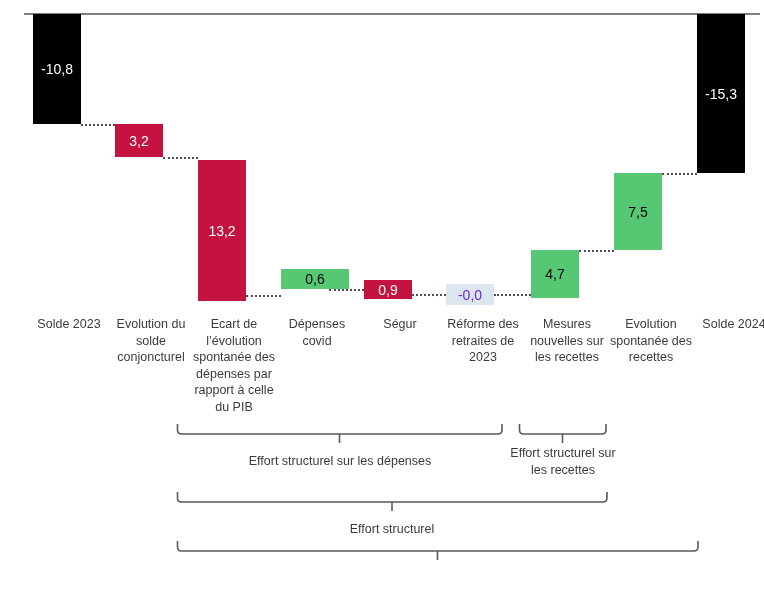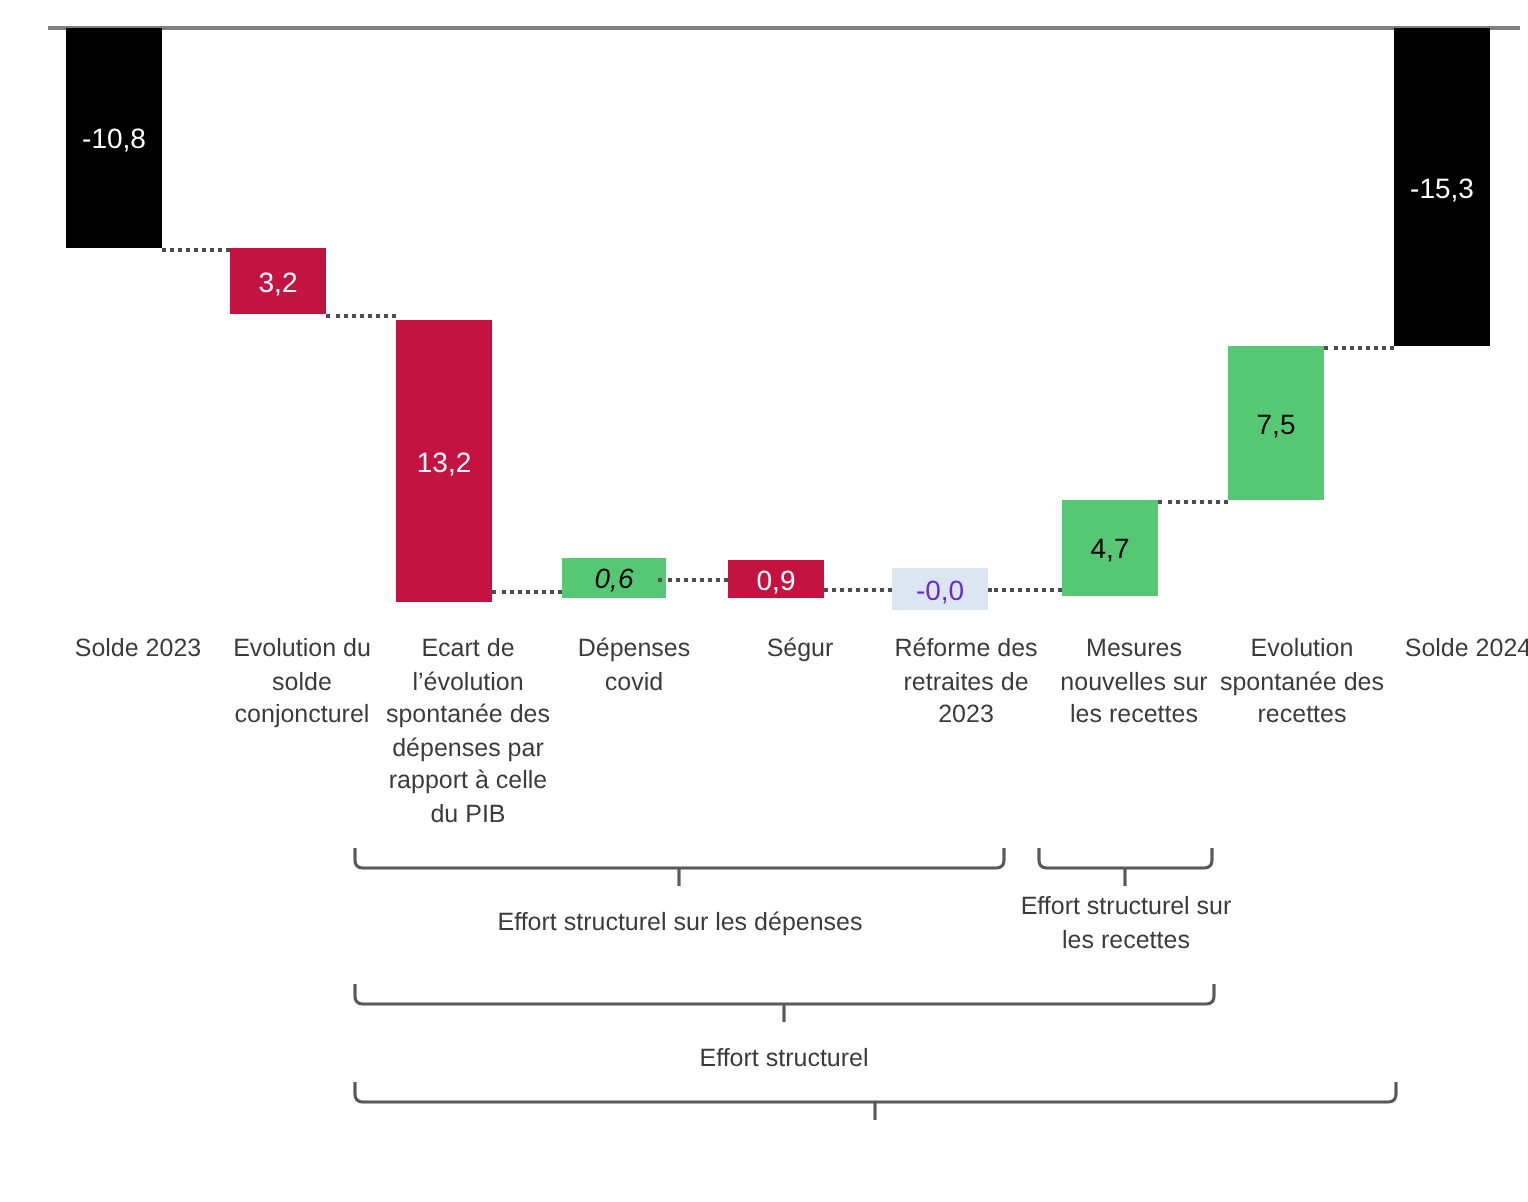--- a/index.html
+++ b/index.html
@@ -55,21 +55,21 @@
     <div class="bar red" style="left:115px;top:124px;width:48px;height:33px;">
       <span>3,2</span>
     </div>
     <div class="connector" style="left:163px;top:157px;width:35px;"></div>
 
     <div class="bar red" style="left:198px;top:160px;width:48px;height:141px;">
       <span>13,2</span>
     </div>
     <div class="connector" style="left:246px;top:295px;width:35px;"></div>
 
-    <div class="bar green tiny" style="left:281px;top:279px;width:52px;height:20px;font-style:italic;">
+    <div class="bar green tiny" style="left:281px;top:269px;width:68px;height:20px;">
       <span>0,6</span>
     </div>
     <div class="connector" style="left:329px;top:289px;width:35px;"></div>
 
     <div class="bar red tiny" style="left:364px;top:280px;width:48px;height:19px;">
       <span>0,9</span>
     </div>
     <div class="connector" style="left:412px;top:294px;width:34px;"></div>
 
     <div class="nullbox" style="left:446px;top:284px;width:48px;height:21px;">

